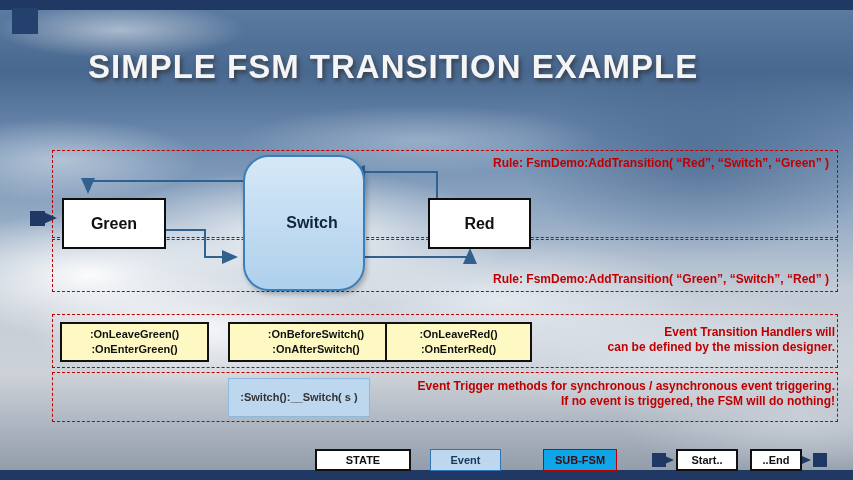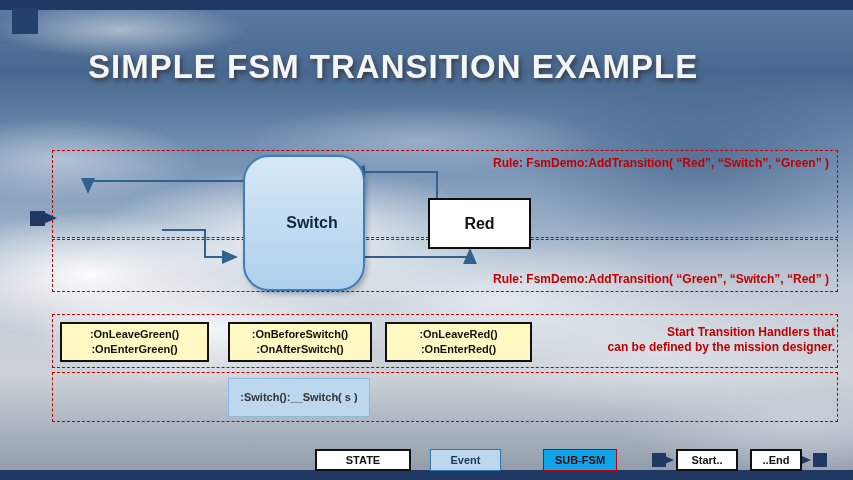--- a/index.html
+++ b/index.html
@@ -59,21 +59,21 @@
   }
   .start-square{position:absolute;left:30px;top:211px;width:15px;height:15px;background:#1F3864;}
   .arrows{position:absolute;left:0;top:0;pointer-events:none;}
   
   .hb{
     position:absolute;background:#fef9c3;border:2px solid #111;
     display:flex;flex-direction:column;align-items:center;justify-content:center;
     font-weight:bold;font-size:11px;line-height:15px;color:#111;
   }
   .hb1{left:60px;top:322px;width:145px;height:36px;}
-  .hb2{left:228px;top:322px;width:140px;height:36px;}
+  .hb2{left:228px;top:322px;width:140px;height:36px;padding-left:16px;}
   .hb3{left:385px;top:322px;width:143px;height:36px;}
   .note{
     position:absolute;right:18px;text-align:right;color:#C00000;
     font-weight:bold;font-size:12px;line-height:15px;
   }
   .handlers-note{top:325px;}
   .trigger-note{top:379px;}
   .trigger-box{
     position:absolute;left:228px;top:378px;width:140px;height:37px;
     background:#BDD7EE;border:1px solid #8FB8DC;
@@ -128,47 +128,54 @@
     <path d="M243,181 L88,181 L88,192" stroke="#31618F" stroke-width="2" fill="none" marker-end="url(#mblue)"></path>
     <path d="M162,230 L205,230 L205,257 L236,257" stroke="#31618F" stroke-width="2" fill="none" marker-end="url(#mblue)"></path>
     <path d="M345,257 L470,257 L470,250" stroke="#31618F" stroke-width="2" fill="none" marker-end="url(#mblue)"></path>
     <path d="M45,218 L55,218" stroke="#1F3864" stroke-width="2" fill="none" marker-end="url(#mnavy)"></path>
     <path d="M666,460 L672,460" stroke="#1F3864" stroke-width="2" fill="none" marker-end="url(#mnavy)"></path>
     <path d="M802,460 L809,460" stroke="#1F3864" stroke-width="2" fill="none" marker-end="url(#mnavy)"></path>
   </svg>
 
   <div class="start-square"></div>
 
+  <div class="state-box state-green">
+    <span>Green</span>
+  </div>
   <div class="switch-box">
     <span>Switch</span>
   </div>
   <div class="state-box state-red">
     <span>Red</span>
   </div>
 
   <div class="hb hb1">
     <div>:OnLeaveGreen()</div>
     <div>:OnEnterGreen()</div>
   </div>
   <div class="hb hb2">
     <div>:OnBeforeSwitch()</div>
     <div>:OnAfterSwitch()</div>
   </div>
   <div class="hb hb3">
     <div>:OnLeaveRed()</div>
     <div>:OnEnterRed()</div>
   </div>
   <div class="note handlers-note">
-    <div>Start Transition Handlers that</div>
+    <div>Event Transition Handlers will</div>
     <div>can be defined by the mission designer.</div>
   </div>
 
   <div class="trigger-box">
     <div>:Switch()</div>
     <div>:__Switch( s )</div>
+  </div>
+  <div class="note trigger-note">
+    <div>Event Trigger methods for synchronous / asynchronous  event triggering.</div>
+    <div>If no event is triggered, the FSM will do nothing!</div>
   </div>
 
   <div class="lg lg-state">
     <span>STATE</span>
   </div>
   <div class="lg lg-event">
     <span>Event</span>
   </div>
   <div class="lg lg-subfsm">
     <span>SUB-FSM</span>

